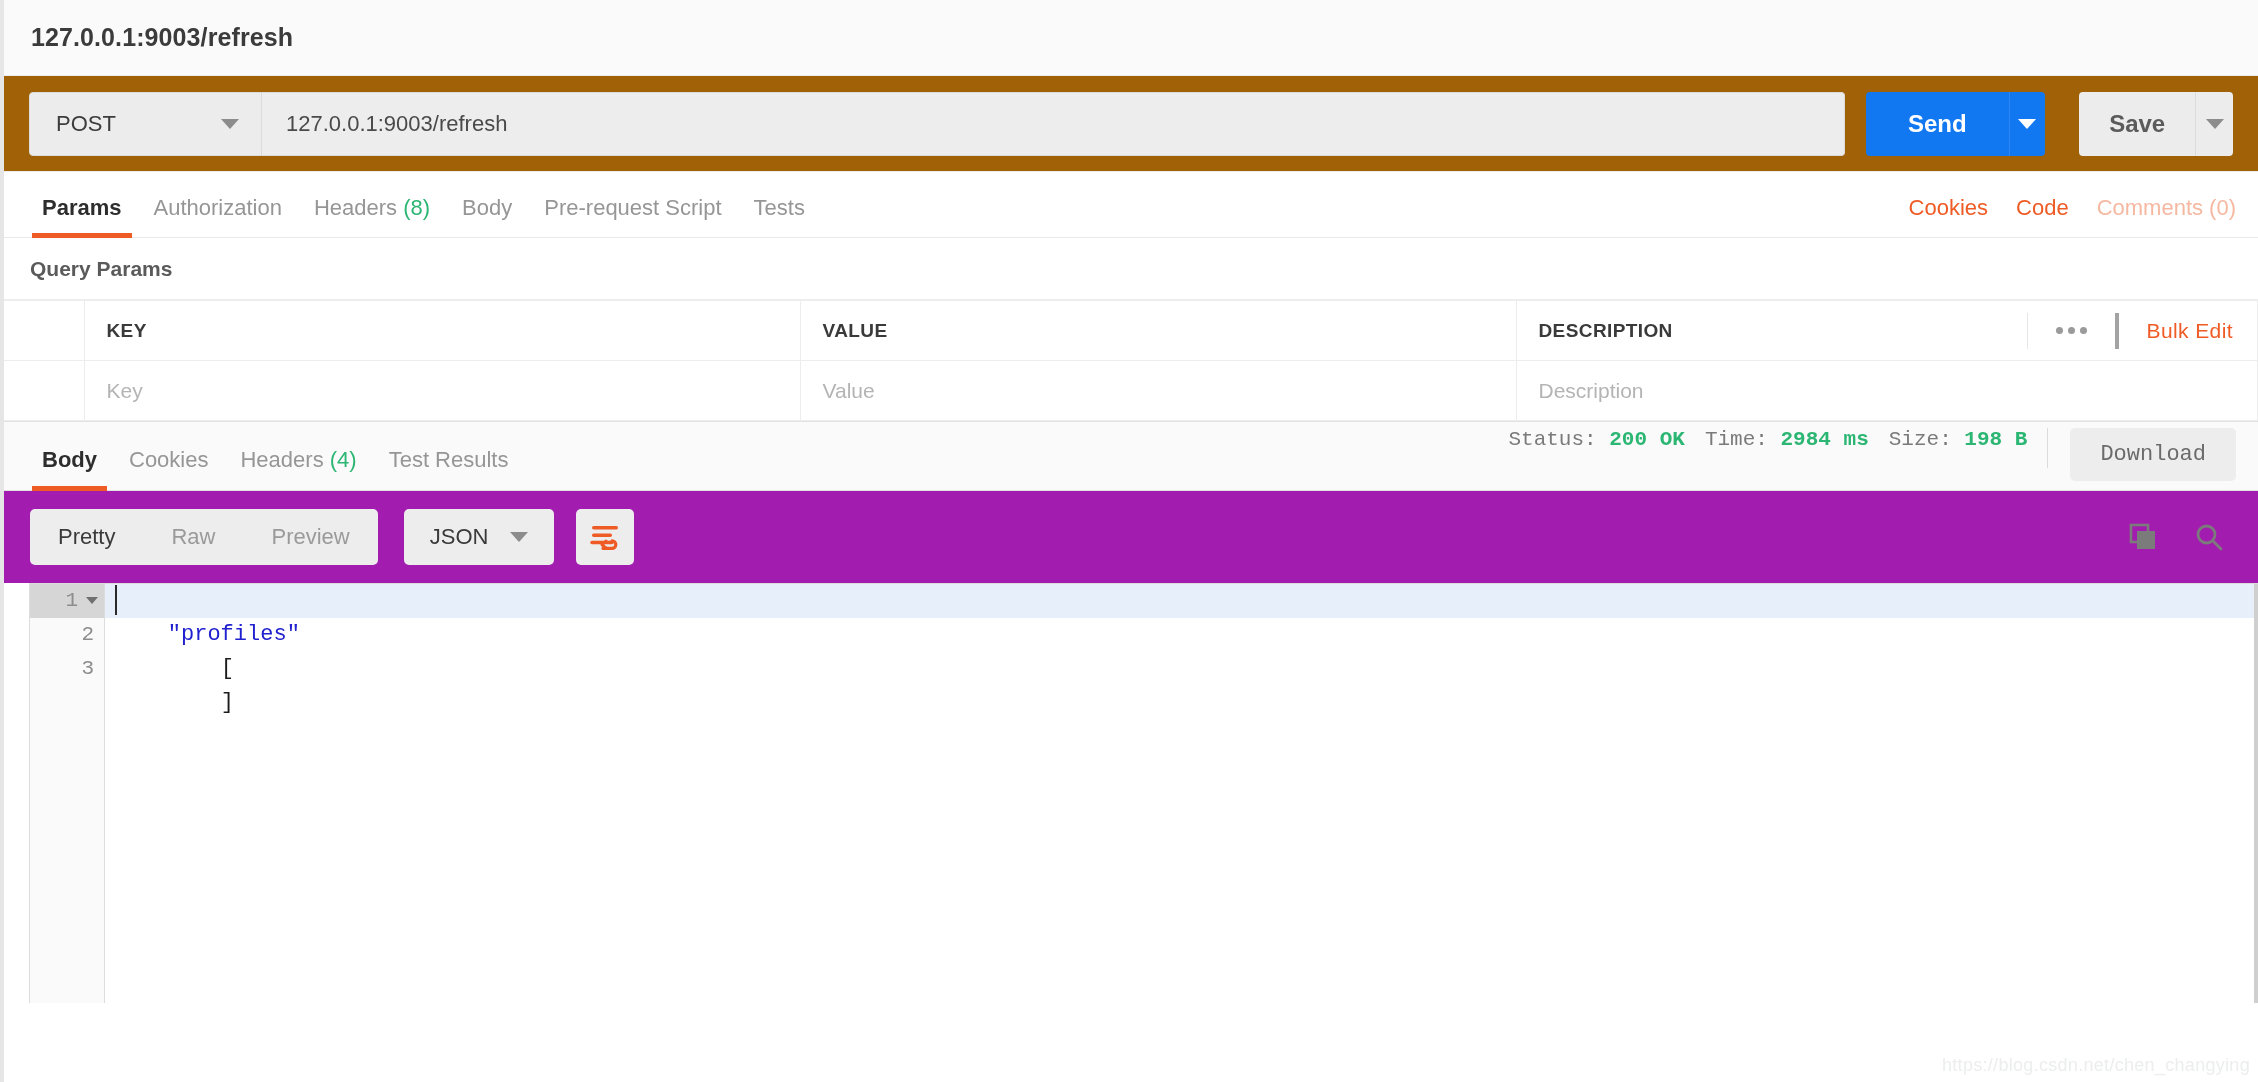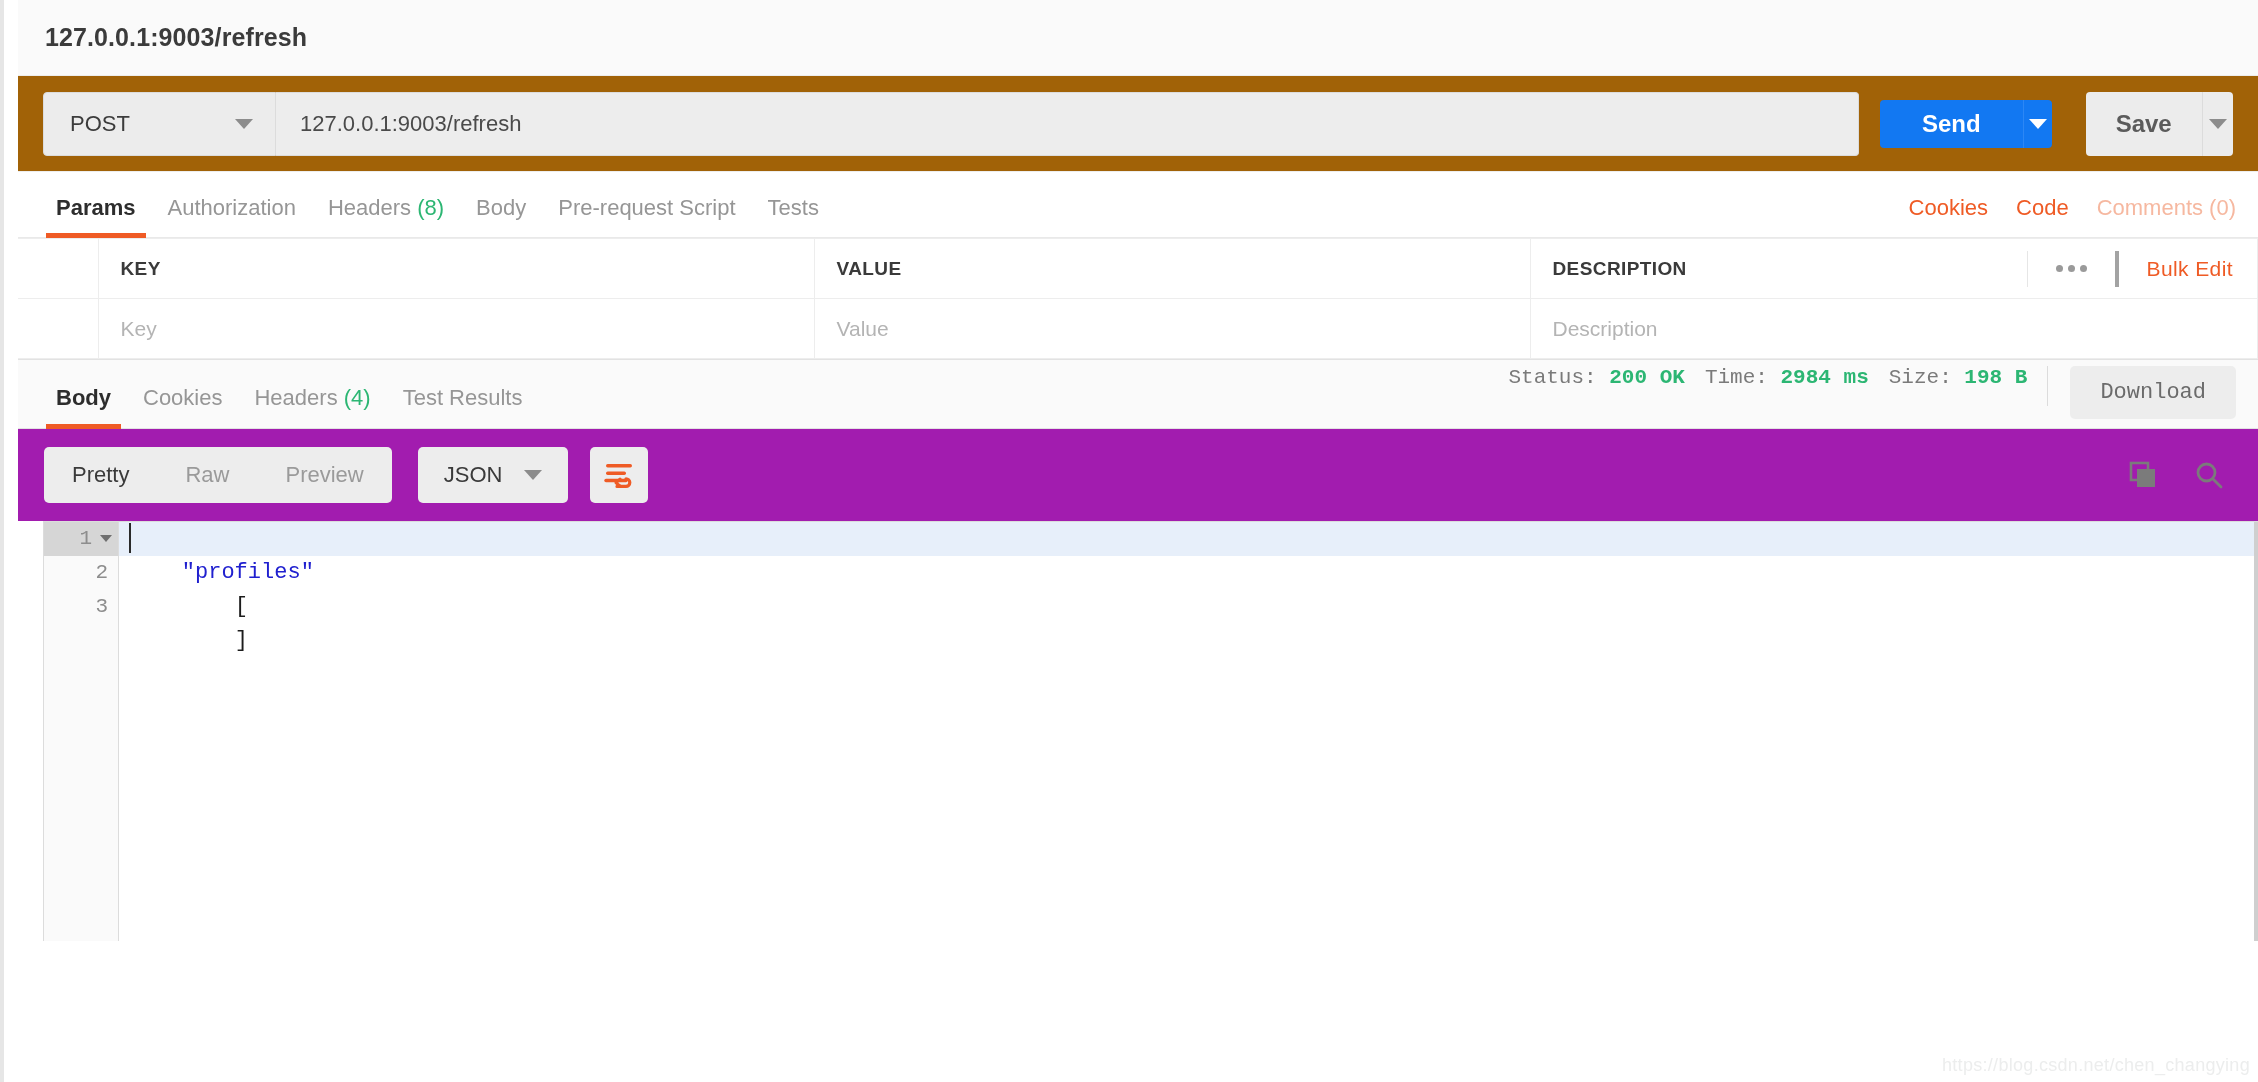--- a/index.html
+++ b/index.html
@@ -12,21 +12,20 @@
     -webkit-font-smoothing: antialiased;
   }
 
   
   #app {
     position: relative;
     width: 2258px;
     height: 1082px;
     background: #ffffff;
     border-left: 4px solid #e6e6e6;
-    padding-left: 14px;
   }
 
   
   .titlebar {
     height: 76px;
     background: #fafafa;
     border-bottom: 1px solid #ededed;
     display: flex;
     align-items: center;
     padding-left: 27px;
@@ -85,21 +84,21 @@
     align-items: center;
     padding-left: 24px;
     font-size: 22px;
     color: #4a4a4a;
     cursor: text;
     overflow: hidden;
     white-space: nowrap;
   }
   .send-group {
     display: flex;
-    height: 48px;
+    height: 64px;
     margin-left: 21px;
     border-radius: 4px;
     overflow: hidden;
   }
   .send-btn {
     background: #1278f2;
     color: #ffffff;
     font-size: 24px;
     font-weight: bold;
     padding: 0 42px;
@@ -472,20 +471,21 @@
         <span>Tests</span>
       </div>
     </div>
     <div class="tabs-right">
       <span class="link-orange">Cookies</span>
       <span class="link-orange">Code</span>
       <span class="link-orange muted">Comments (0)</span>
     </div>
   </div>
 
+  <div class="qp-title">Query Params</div>
 
   <table class="ptable">
     <thead>
       <tr>
         <th class="c-check"></th>
         <th class="c-key">KEY</th>
         <th class="c-val">VALUE</th>
         <th class="c-desc">
           <div class="desc-head-inner">
             <span class="lbl">DESCRIPTION</span>

